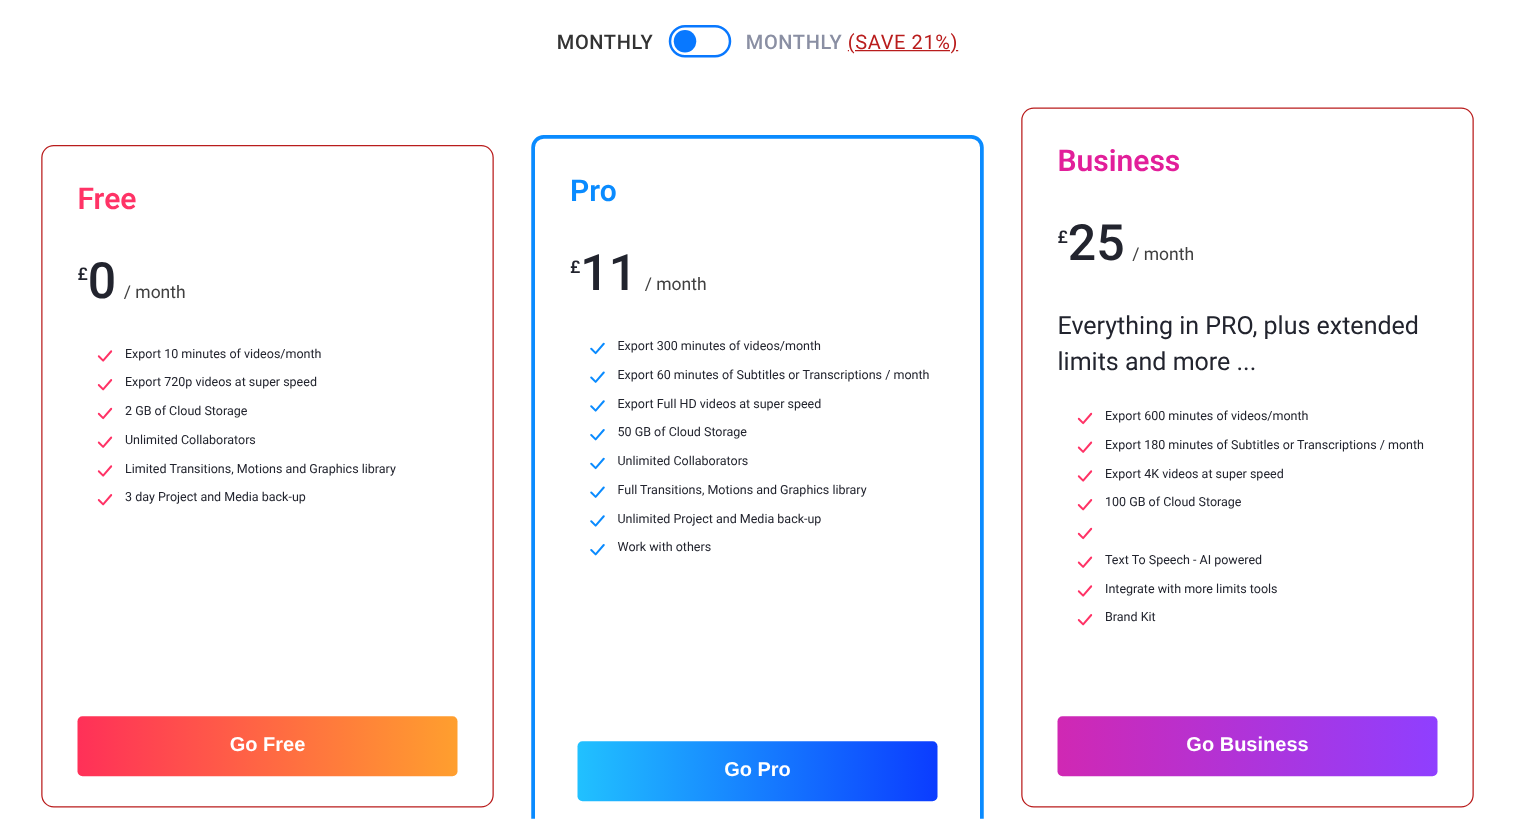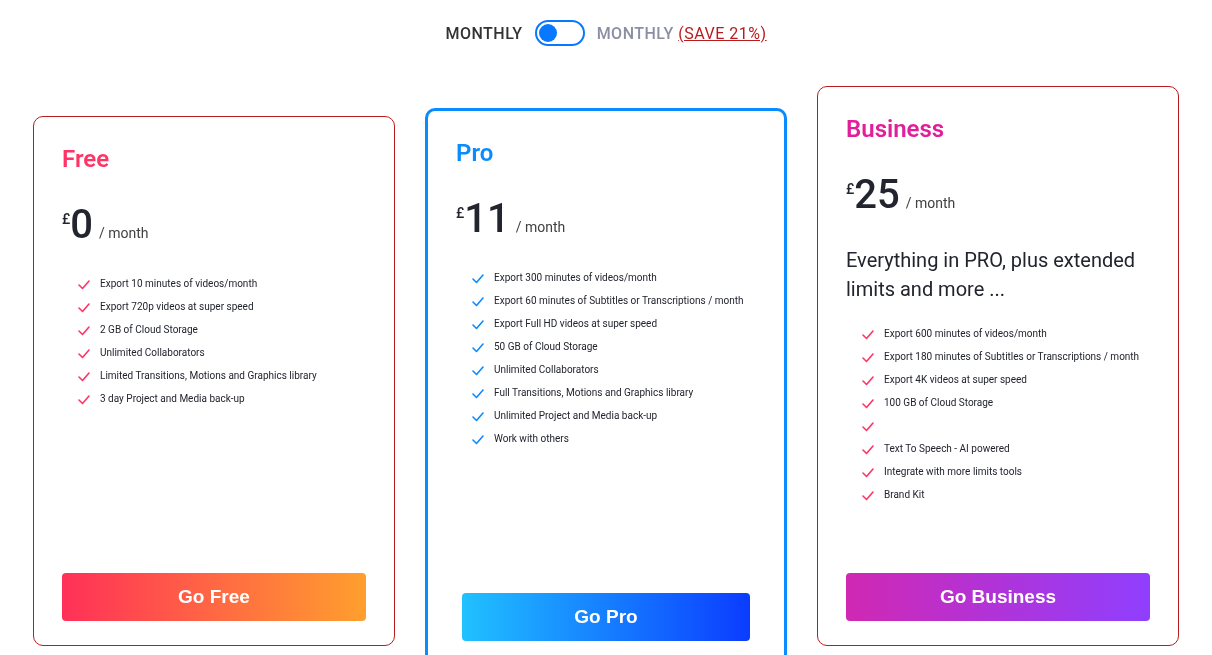--- a/index.html
+++ b/index.html
@@ -136,21 +136,21 @@
   }
   .check svg { display: block; }
   .free .check svg path, .business .check svg path { stroke: #ff3366; }
   .pro .check svg path { stroke: #0a8bff; }
   .cta {
     margin-top: 16px;
     height: 48px;
     border: none;
     border-radius: 4px;
     color: #fff;
-    font-size: 19px;
+    font-size: 16px;
     font-weight: 700;
     cursor: pointer;
   }
   .free .cta {
     background: linear-gradient(90deg, #ff3058 0%, #ff9f2e 100%);
   }
   .pro .cta {
     background: linear-gradient(90deg, #21c1ff 0%, #0b3cff 100%);
   }
   .pro .cta-wrap { padding: 0 6px; }

